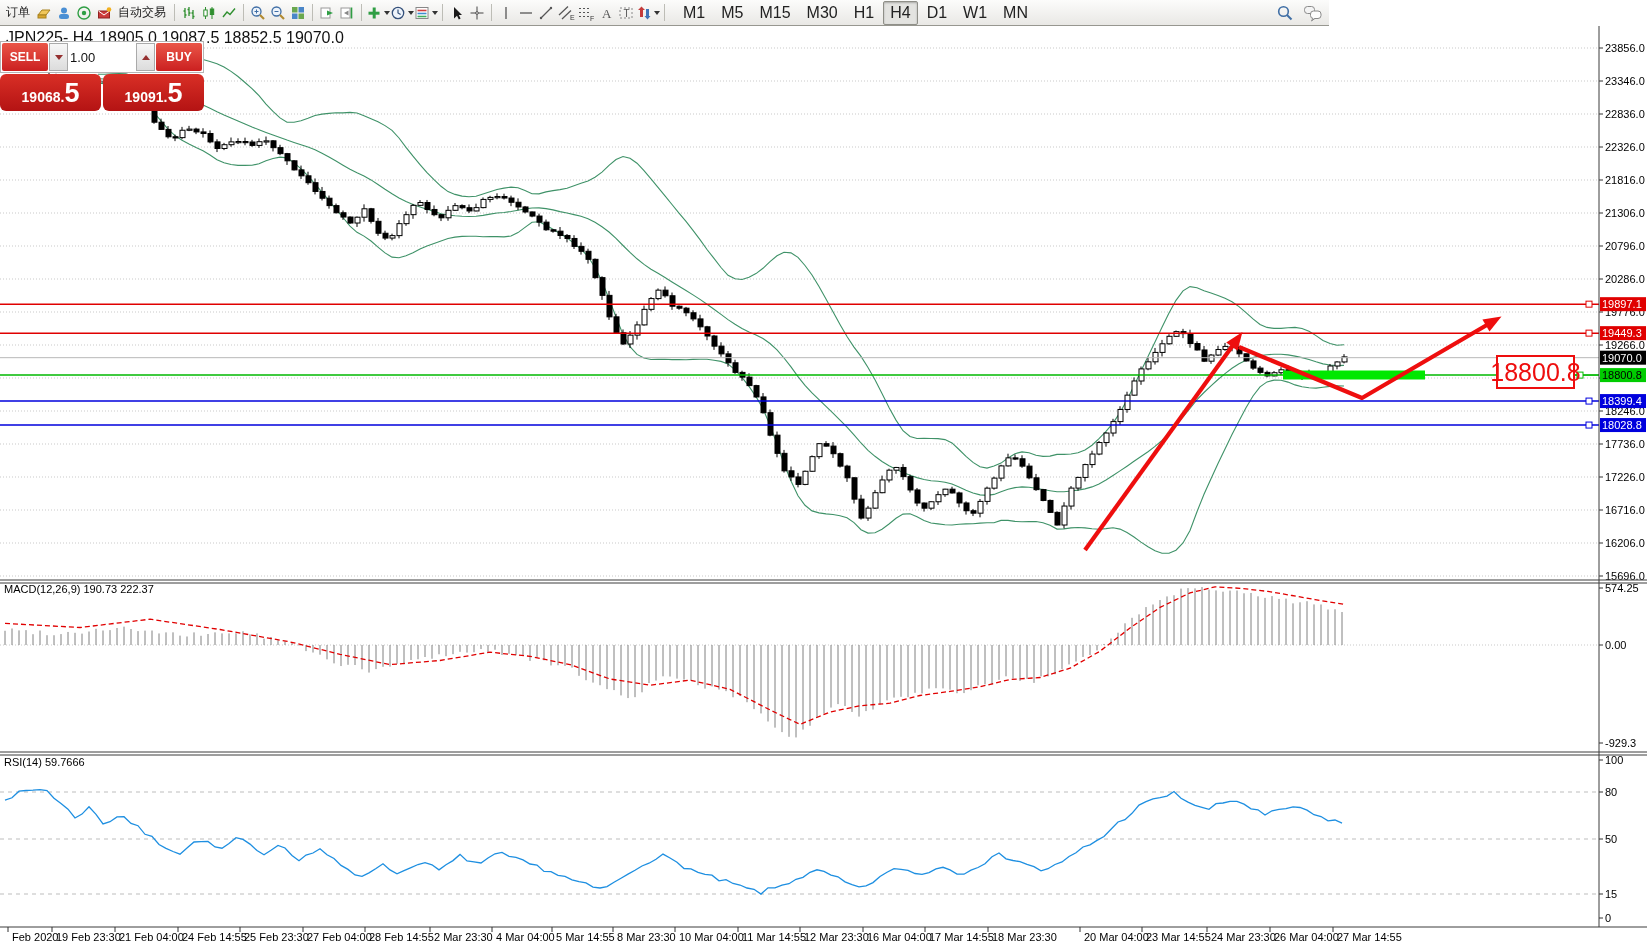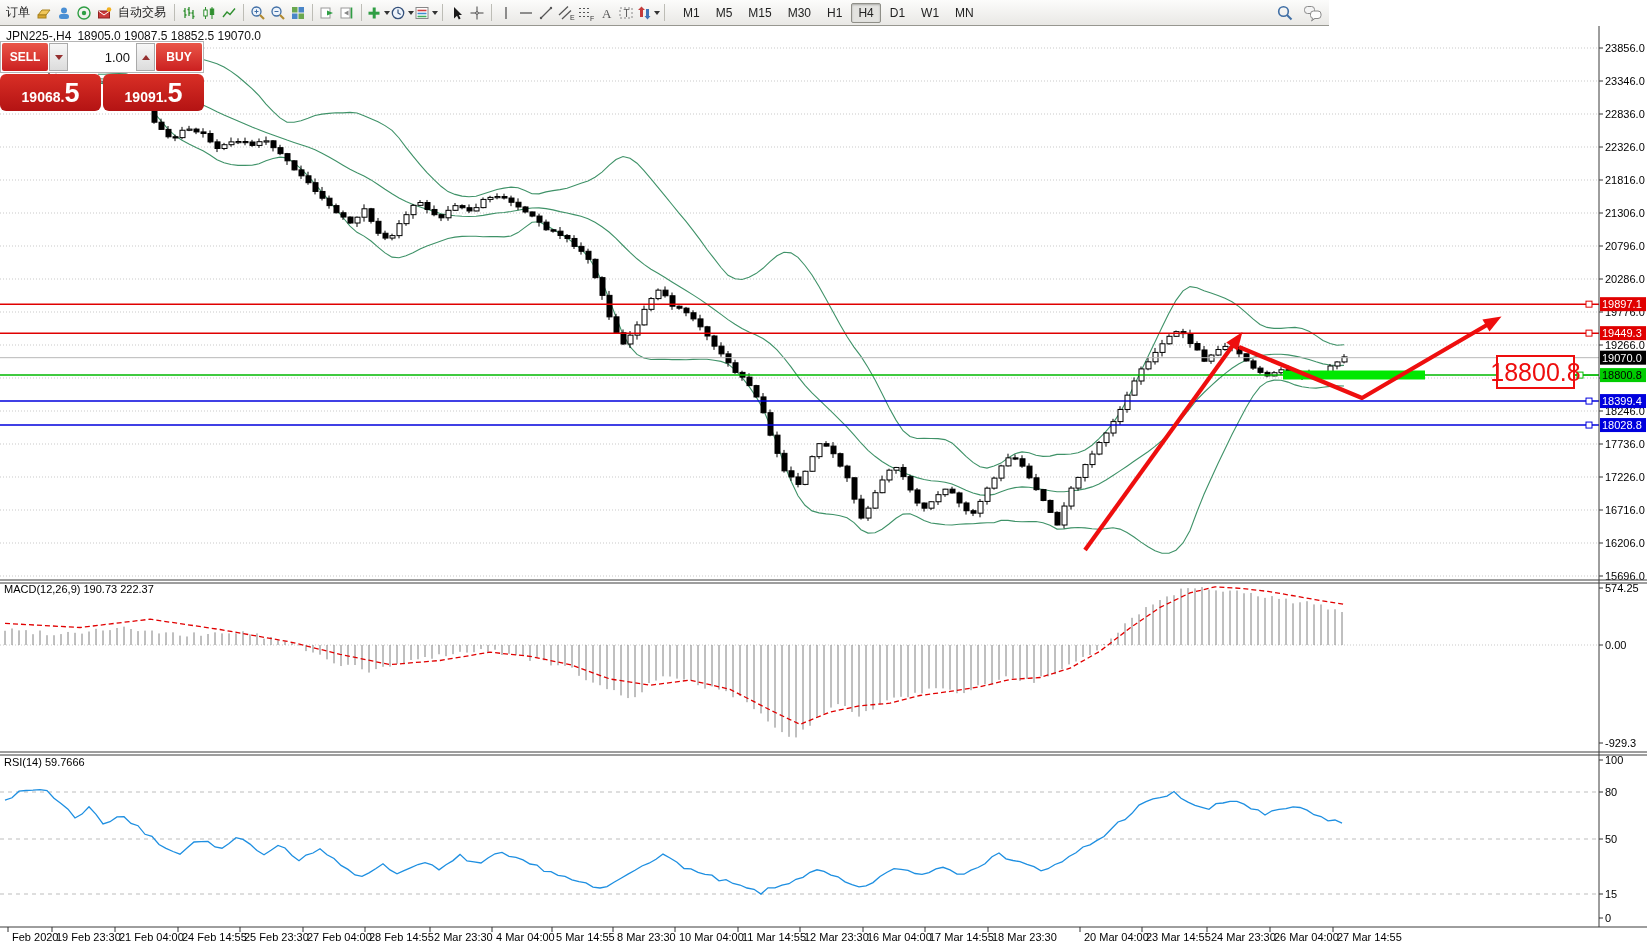--- a/index.html
+++ b/index.html
@@ -7,33 +7,33 @@
   .toolbar{position:absolute;top:0;left:0;width:1329px;height:26px;box-sizing:border-box;
     background:linear-gradient(#fcfcfb,#e9e8e5);border-bottom:1px solid #979790;
     display:flex;align-items:center;padding-left:2px}
   .tbtn{height:20px;min-width:20px;display:flex;align-items:center;justify-content:center;border-radius:2px;flex:0 0 auto}
   .tbtn svg{display:block}
   .tsep{width:1px;height:17px;background:#bdbdb6;margin:0 4px;flex:0 0 auto}
   .cjk{font-size:12px;color:#222;padding:0 4px;white-space:nowrap;flex:0 0 auto}
   .caret{width:0;height:0;border-left:3px solid transparent;border-right:3px solid transparent;
     border-top:4px solid #333;margin-left:2px}
   .tfbar{display:flex;align-items:center;margin-left:6px;flex:0 0 auto}
-  .tf{font-size:12px;color:#222;padding:2px 6px;margin:0 1px;border:1px solid transparent;border-radius:2px;cursor:default}
+  .tf{font-size:16px;color:#222;padding:2px 6px;margin:0 1px;border:1px solid transparent;border-radius:2px;cursor:default}
   .tf.active{background:#e3e3e0;border:1px solid #8f8f88;box-shadow:inset 0 1px 2px rgba(0,0,0,.25)}
   .tb-right{margin-left:auto;display:flex;align-items:center;padding-right:6px}
   #chart-svg{position:absolute;top:26px;left:0}
-  .ohlc-title{position:absolute;top:29px;left:6px;font-size:12px;color:#111;white-space:nowrap}
+  .ohlc-title{position:absolute;top:29px;left:6px;font-size:16px;color:#111;white-space:nowrap}
   .ohlc-title span{margin-right:6px}
   .panel{position:absolute;top:41px;left:0;width:204px}
   .prow1{display:flex;height:32px;background:#fff;border:1px solid #b5b5b5;box-sizing:border-box;align-items:stretch}
   .sellbtn,.buybtn{width:46px;display:flex;align-items:center;justify-content:center;color:#fff;
     font-size:12px;font-weight:bold;background:linear-gradient(#ea5648,#cb2020);border-radius:2px;margin:1px;cursor:pointer}
   .spin{width:17px;margin:1px 0;display:flex;align-items:center;justify-content:center;
     background:linear-gradient(#f7f7f7,#dcdcdc);border:1px solid #aaa;cursor:pointer}
-  .vol{flex:1;border:none;outline:none;font-size:13px;text-align:right;padding-right:6px;color:#111;min-width:0;
+  .vol{flex:1;border:none;outline:none;font-size:13px;padding-right:6px;color:#111;min-width:0;
     font-family:"Liberation Sans",sans-serif}
   .tri-dn{width:0;height:0;border-left:4px solid transparent;border-right:4px solid transparent;border-top:5px solid #953030}
   .tri-up{width:0;height:0;border-left:4px solid transparent;border-right:4px solid transparent;border-bottom:5px solid #953030}
   .prow2{display:flex;margin-top:1px;height:37px}
   .pricebox{flex:1;background:linear-gradient(#d92f26,#b41313);color:#fff;display:flex;align-items:baseline;
     justify-content:center;border-radius:6px;cursor:pointer;padding-top:4px;box-sizing:border-box}
   .pricebox .pm{font-size:14px;font-weight:bold;line-height:30px}
   .pricebox .pp{font-size:27px;font-weight:bold;line-height:30px}
   .pricebox+.pricebox{margin-left:2px}
 </style>

